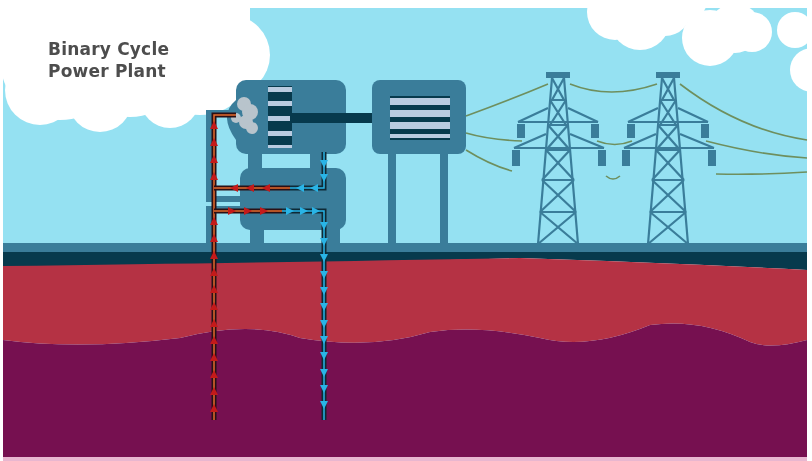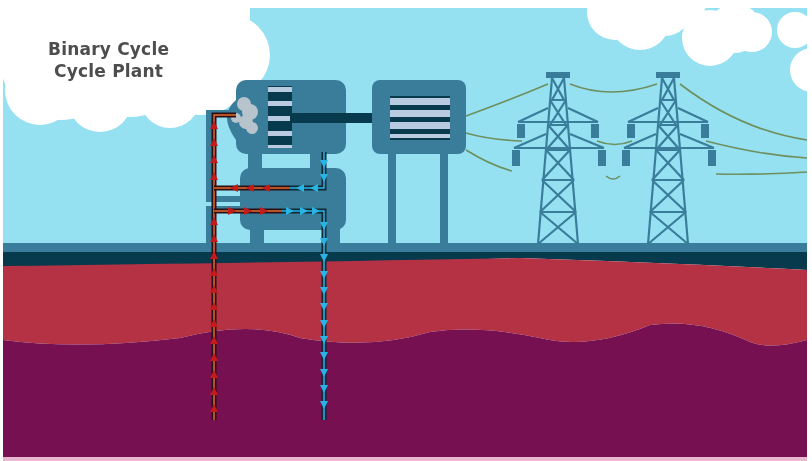--- a/index.html
+++ b/index.html
@@ -15,21 +15,21 @@
     position: absolute;
     left: 48px;
     top: 38px;
     font-family: "DejaVu Sans", sans-serif;
     font-weight: bold;
     font-size: 17px;
     line-height: 22px;
     color: #4d4d4d;
     letter-spacing: 0.2px;
   }
-  .title span { display: block; text-align: center; }
+  .title span { display: block; }
 </style>
 </head>
 <body>
 
 <div id="stage">
   <svg id="scene" width="812" height="461" viewBox="0 0 812 461" xmlns="http://www.w3.org/2000/svg">
     <defs>
       <marker id="hotArrowUp" viewBox="0 0 10 10" refX="5" refY="5" markerWidth="6" markerHeight="6" orient="auto">
         <path d="M0,0 L10,5 L0,10 z" fill="#c41a1a"></path>
       </marker>
@@ -222,15 +222,15 @@
         <rect x="627" y="124" width="8" height="14"></rect>
         <rect x="701" y="124" width="8" height="14"></rect>
         <rect x="622" y="150" width="8" height="16"></rect>
         <rect x="708" y="150" width="8" height="16"></rect>
       </g>
     </g>
   </svg>
 
   <div class="title">
     <span>Binary Cycle</span>
-    <span>Cycle Plant</span>
+    <span>Power Plant</span>
   </div>
 </div>
 
 </body></html>

